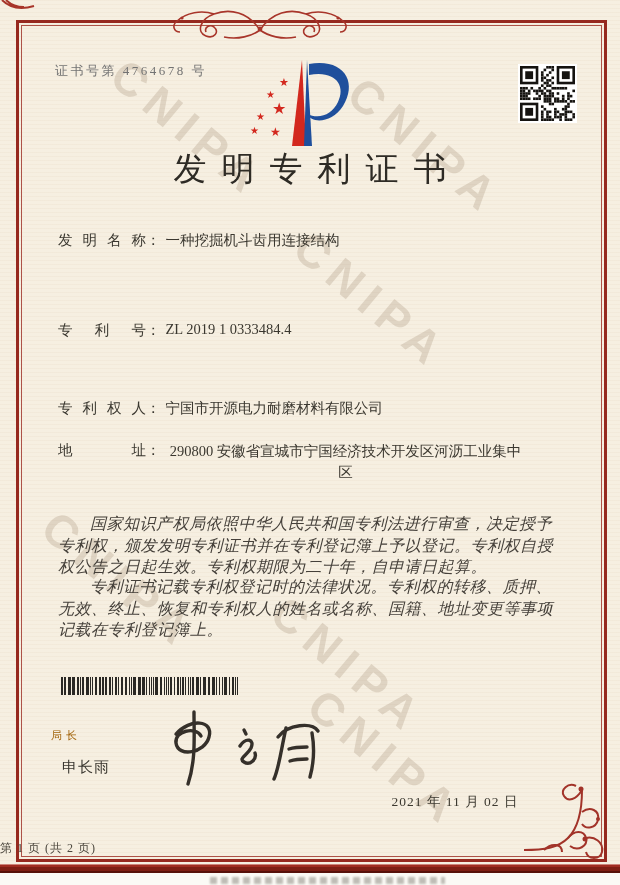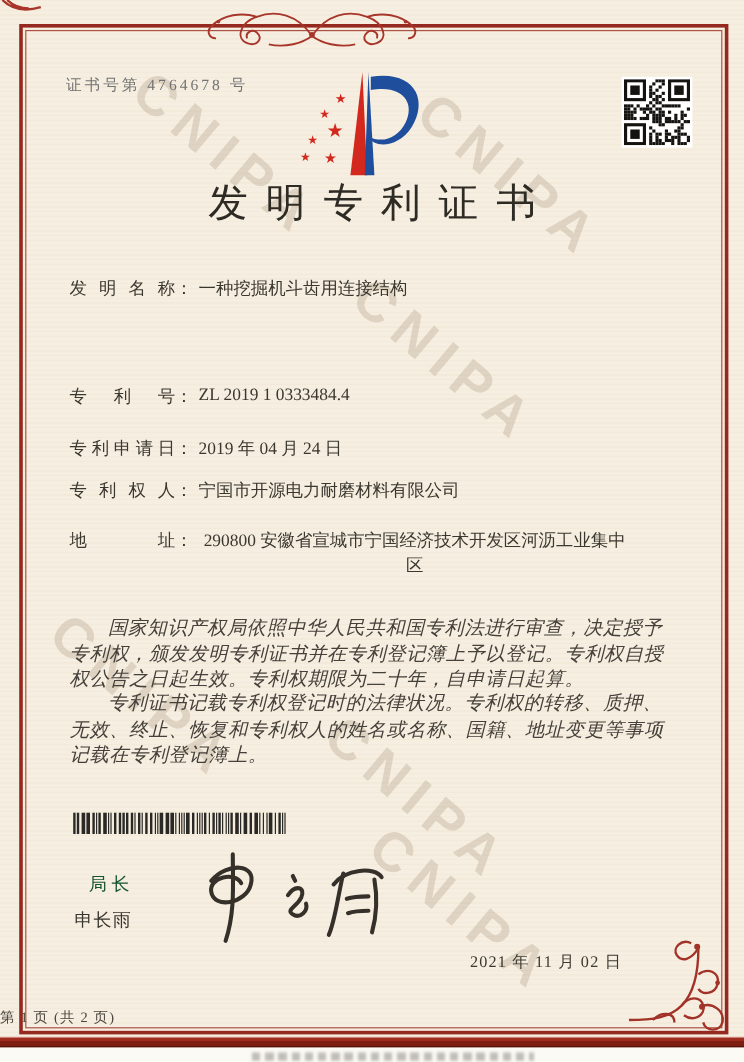--- a/index.html
+++ b/index.html
@@ -28,21 +28,21 @@
   .colon{vertical-align:top;}
   .f-value{margin-left:5px;vertical-align:top;text-align:center;}
   .wrapval{display:inline-block;width:360px;white-space:normal;line-height:21px;}
   .cell2{margin-left:62px;}
   
   .para{position:absolute;left:58px;width:508px;font-size:16px;line-height:21.5px;
         color:#45403a;font-style:italic;text-indent:2em;letter-spacing:0.5px;margin:0;}
   
   .barcode{position:absolute;left:60px;top:677px;width:182px;height:18px;}
   
-  .sig-title{position:absolute;left:74px;top:728px;font-size:15px;letter-spacing:4px;color:#14532d;}
+  .sig-title{position:absolute;left:51px;top:728px;font-size:11px;letter-spacing:4px;color:#a16207;}
   .sig-name{position:absolute;left:62px;top:758px;font-size:15px;letter-spacing:1px;color:#38352e;}
   .sig-script{position:absolute;left:138px;top:706px;width:210px;height:82px;}
   .sig-script .sr{position:absolute;width:1px;height:1px;overflow:hidden;clip-path:inset(50%);}
   .issue-date{position:absolute;left:350px;top:793px;width:210px;text-align:center;
               font-size:13.5px;letter-spacing:1px;color:#3c3930;}
   .page-ind{position:absolute;left:0;top:840px;width:100%;text-align:left;
             font-size:12px;letter-spacing:1px;color:#4c473e;}
   
   .band{position:absolute;left:0;top:864px;width:100%;height:9px;
         background:linear-gradient(180deg,#cd8378 0 12%,#a02c20 12% 35%,#7e1e13 35% 82%,#57110a 82% 100%);}
@@ -264,23 +264,20 @@
   </div>
 
   <div class="title">发明专利证书</div>
 
   <div class="row" style="top:231px;">
     <span class="f-label">发明名称</span><span class="colon">：</span><span class="f-value">一种挖掘机斗齿用连接结构</span>
   </div>
   <div class="row" style="top:321px;">
     <span class="f-label">专利号</span><span class="colon">：</span><span class="f-value">ZL 2019 1 0333484.4</span>
   </div>
-  <div class="row" style="top:364px;">
-    <span class="f-label">专利申请日</span><span class="colon">：</span><span class="f-value">2019 年 04 月 24 日</span>
-  </div>
   <div class="row" style="top:399px;">
     <span class="f-label">专利权人</span><span class="colon">：</span><span class="f-value">宁国市开源电力耐磨材料有限公司</span>
   </div>
   <div class="row" style="top:441px;">
     <span class="f-label">地址</span><span class="colon">：</span><span class="f-value wrapval">290800 安徽省宣城市宁国经济技术开发区河沥工业集中区</span>
   </div>
 
   <p class="para" style="top:513px;">国家知识产权局依照中华人民共和国专利法进行审查，决定授予专利权，颁发发明专利证书并在专利登记簿上予以登记。专利权自授权公告之日起生效。专利权期限为二十年，自申请日起算。</p>
   <p class="para" style="top:576px;">专利证书记载专利权登记时的法律状况。专利权的转移、质押、无效、终止、恢复和专利权人的姓名或名称、国籍、地址变更等事项记载在专利登记簿上。</p>
 

